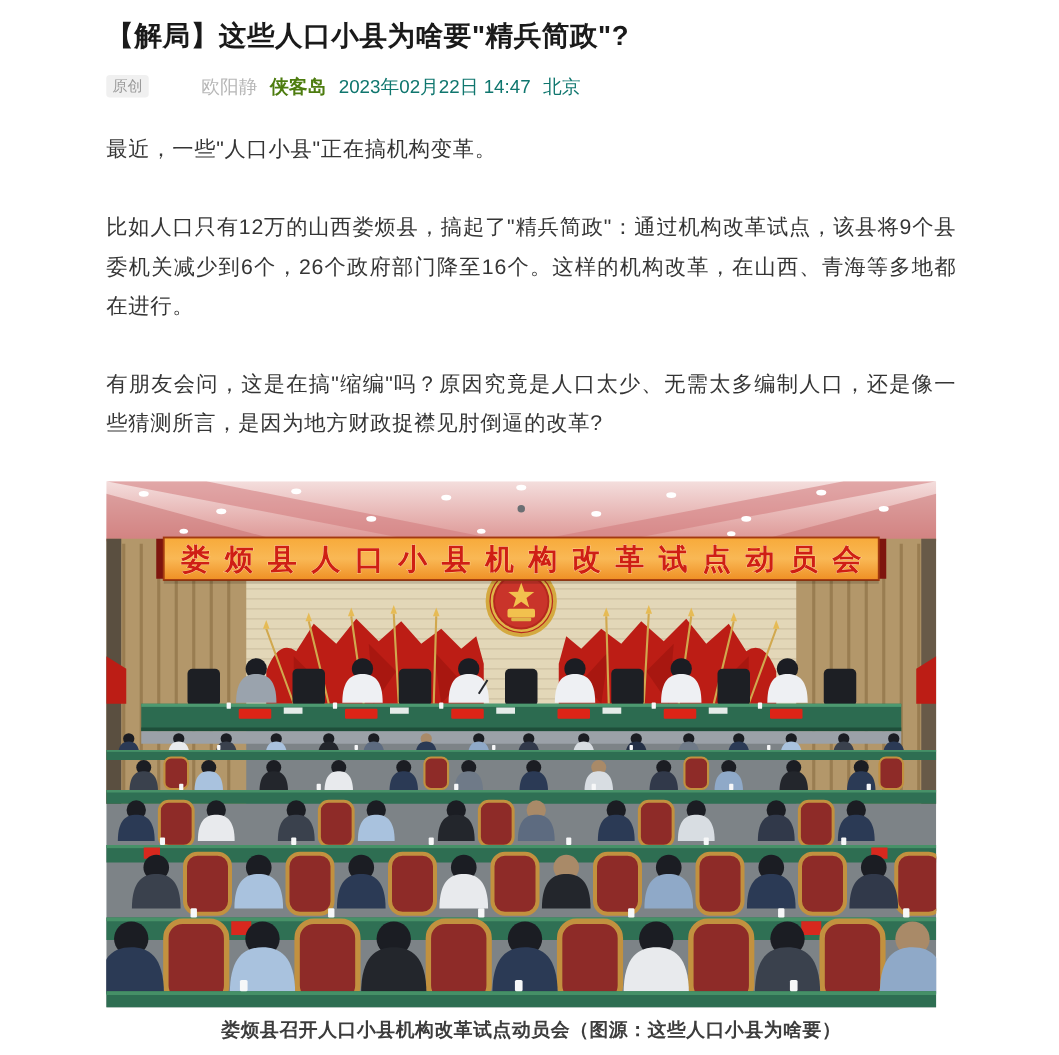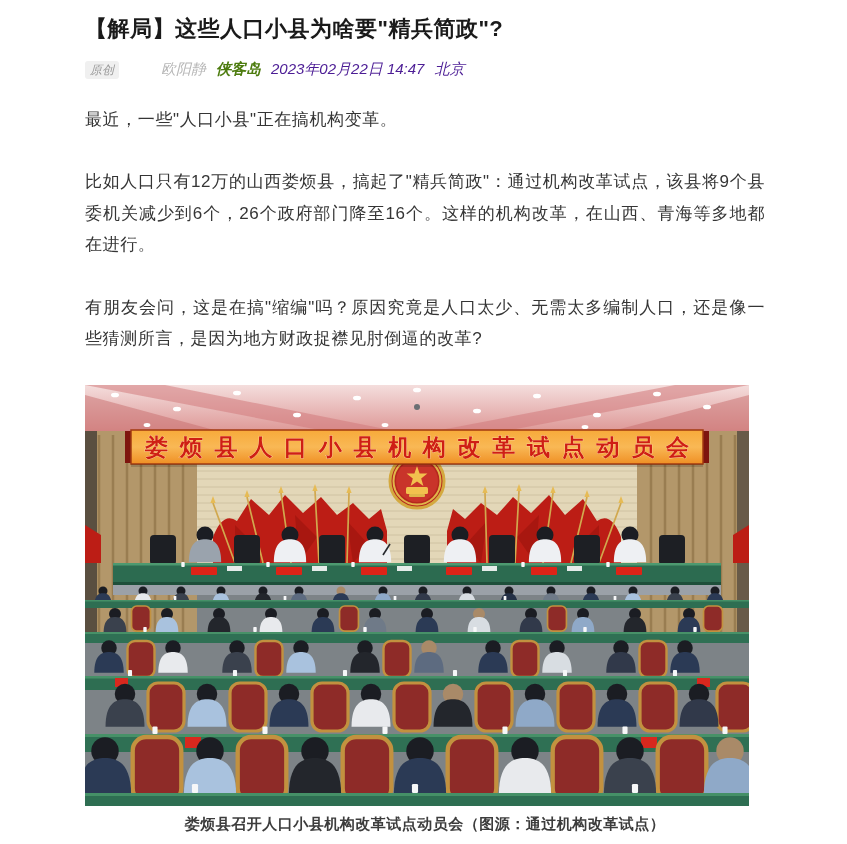--- a/index.html
+++ b/index.html
@@ -10,30 +10,30 @@
     color:#333;
   }
   .page { padding:0 82px 0 85px; }
 
   .article-title {
     margin:14px 0 15px 0;
     font-size:22px; line-height:1.4; font-weight:700;
     color:#1a1a1a; letter-spacing:0.5px;
   }
   .meta {
-    display:flex; align-items:flex-end; gap:10px;
-    font-size:15px; color:#b7b7b7; margin:0 0 25px 0;font-style:italic;
+    display:flex; align-items:flex-start; gap:10px;
+    font-size:15px; color:#b7b7b7; margin:0 0 25px 0;
   }
   .badge {
     background:#f0f0f0; color:#9a9a9a;
     font-size:12px; line-height:1; padding:3px 5px; border-radius:3px;
   }
   .author { color:#b7b7b7;margin-left:32px; }
   .account { color:#4d7c0f; font-weight:700; cursor:pointer; }
-  .datetime, .location { color:#4c1d95; }
+  .datetime, .location { color:#0f766e; }
 
   .body-text p {
     margin:0 0 31px 0;
     font-size:17px; line-height:1.85; letter-spacing:0.6px;
     color:#353535; text-align:justify;
   }
 
   figure { margin:27px 0 0 0; }
   .photo-wrap { width:664px; cursor:pointer; }
   .photo-wrap svg { display:block; width:664px; height:421px; }
@@ -357,16 +357,16 @@
         </g>
         <g>
           <rect x="0" y="408" width="664" height="13" fill="#2e6e52"></rect>
             <rect x="0" y="408" width="664" height="3" fill="#459067"></rect>
           <use href="#cup" transform="translate(110,408) scale(1.8)"></use>
             <use href="#cup" transform="translate(330,408) scale(1.8)"></use>
           <use href="#cup" transform="translate(550,408) scale(1.8)"></use>
         </g>
       </svg>
     </div>
-    <figcaption>娄烦县召开人口小县机构改革试点动员会（图源：通过机构改革试点）</figcaption>
+    <figcaption>娄烦县召开人口小县机构改革试点动员会（图源：这些人口小县为啥要）</figcaption>
   </figure>
 
 </div>
 
 </body></html>

